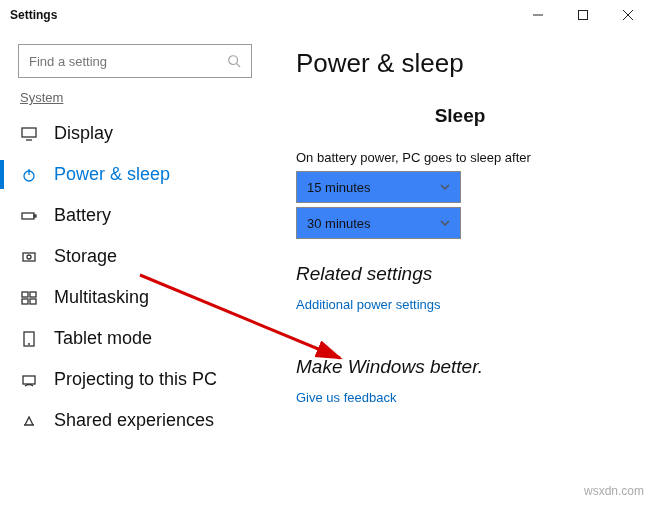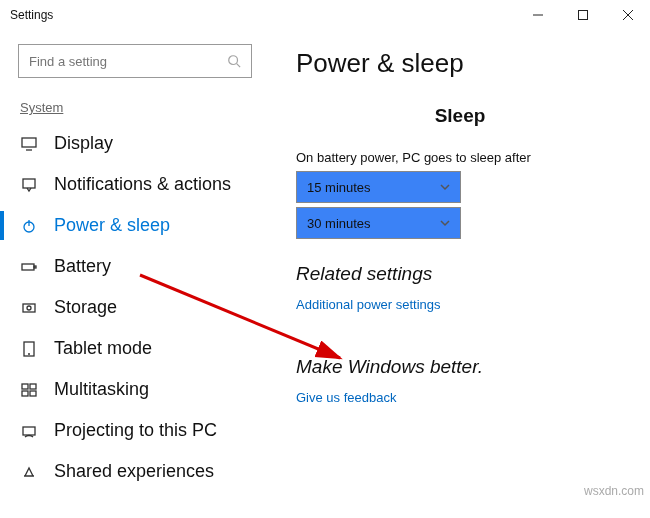--- a/index.html
+++ b/index.html
@@ -1,27 +1,27 @@
 <!DOCTYPE html>
 <html><head>
 <meta charset="utf-8">
 <style>
   * { box-sizing: border-box; margin: 0; padding: 0; font-family: "Segoe UI", Arial, sans-serif; }
   body { width: 650px; height: 518px; background: #fff; color: #111; overflow: hidden; position: relative; }
   .titlebar { height: 30px; display: flex; align-items: center; padding-left: 10px; border-bottom: 0; }
-  .titlebar .title { font-size: 12px; }
+  .titlebar .title { font-size: 12px; font-weight: bold; }
   .win-controls { position: absolute; right: 0; top: 0; display: flex; }
   .win-btn { width: 45px; height: 30px; display: flex; align-items: center; justify-content: center; }
   .win-btn svg { width: 10px; height: 10px; stroke: #222; stroke-width: 1; fill: none; }
   .content { display: flex; height: calc(100% - 30px); }
   .sidebar { width: 270px; padding: 14px 0 0 0; overflow: hidden; }
   .home-row { display: flex; align-items: center; gap: 14px; padding: 6px 20px 16px 20px; }
   .home-row .gear { width: 18px; height: 18px; }
   .home-row .label { font-size: 14px; }
-  .search-wrap { margin: 0 18px 18px 18px; height: 34px; border: 1px solid #999; display: flex; align-items: center; padding: 0 10px; background: #fff; }
+  .search-wrap { margin: 0 18px 8px 18px; height: 34px; border: 1px solid #999; display: flex; align-items: center; padding: 0 10px; background: #fff; }
   .search-wrap input { border: none; outline: none; flex: 1; font-size: 13px; background: transparent; }
   .search-wrap .sicon { width: 14px; height: 14px; opacity: .6; }
   .group-label { font-size: 13px; color: #666; padding: 4px 20px 8px 20px; text-decoration: underline; }
   .nav-item { display: flex; align-items: center; gap: 16px; padding: 10px 20px; font-size: 18px; position: relative; cursor: default; }
   .nav-item .nicon { width: 18px; height: 18px; display: flex; align-items: center; justify-content: center; }
   .nav-item .nicon svg { width: 16px; height: 16px; stroke: #333; fill: none; stroke-width: 1.3; }
   .nav-item.active { color: #0078d7; }
   .nav-item.active .nicon svg { stroke: #0078d7; }
   .nav-item.active::before { content: ""; position: absolute; left: 0; top: 6px; bottom: 6px; width: 4px; background: #0078d7; }
   .main { flex: 1; padding: 18px 26px 0 26px; overflow: hidden; }
@@ -79,29 +79,20 @@
 
     <div class="nav-item">
       <span class="nicon">
           <svg viewBox="0 0 16 16">
             <rect x="1" y="2" width="14" height="9"></rect>
             <line x1="5" y1="14" x2="11" y2="14"></line>
           </svg>
         </span>
       <span>Display</span>
     </div>
-    <div class="nav-item">
-      <span class="nicon">
-          <svg viewBox="0 0 16 16">
-            <rect x="2" y="2" width="12" height="9"></rect>
-            <path d="M6 11l2 3 2-3"></path>
-          </svg>
-        </span>
-      <span>Notifications &amp; actions</span>
-    </div>
     <div class="nav-item active">
       <span class="nicon">
           <svg viewBox="0 0 16 16">
             <circle cx="8" cy="9" r="5"></circle>
             <line x1="8" y1="2" x2="8" y2="8"></line>
           </svg>
         </span>
       <span>Power &amp; sleep</span>
     </div>
     <div class="nav-item">
@@ -118,36 +109,36 @@
           <svg viewBox="0 0 16 16">
             <rect x="2" y="4" width="12" height="8"></rect>
             <circle cx="8" cy="8" r="2"></circle>
           </svg>
         </span>
       <span>Storage</span>
     </div>
     <div class="nav-item">
       <span class="nicon">
           <svg viewBox="0 0 16 16">
-            <rect x="3" y="1" width="10" height="14"></rect>
-            <line x1="7" y1="13" x2="9" y2="13"></line>
-          </svg>
-        </span>
-      <span>Tablet mode</span>
-    </div>
-    <div class="nav-item">
-      <span class="nicon">
-          <svg viewBox="0 0 16 16">
             <rect x="1" y="2" width="6" height="5"></rect>
             <rect x="9" y="2" width="6" height="5"></rect>
             <rect x="1" y="9" width="6" height="5"></rect>
             <rect x="9" y="9" width="6" height="5"></rect>
           </svg>
         </span>
       <span>Multitasking</span>
+    </div>
+    <div class="nav-item">
+      <span class="nicon">
+          <svg viewBox="0 0 16 16">
+            <rect x="3" y="1" width="10" height="14"></rect>
+            <line x1="7" y1="13" x2="9" y2="13"></line>
+          </svg>
+        </span>
+      <span>Tablet mode</span>
     </div>
     <div class="nav-item">
       <span class="nicon">
           <svg viewBox="0 0 16 16">
             <rect x="2" y="4" width="12" height="8"></rect>
             <path d="M4 14c2-2 6-2 8 0"></path>
           </svg>
         </span>
       <span>Projecting to this PC</span>
     </div>

